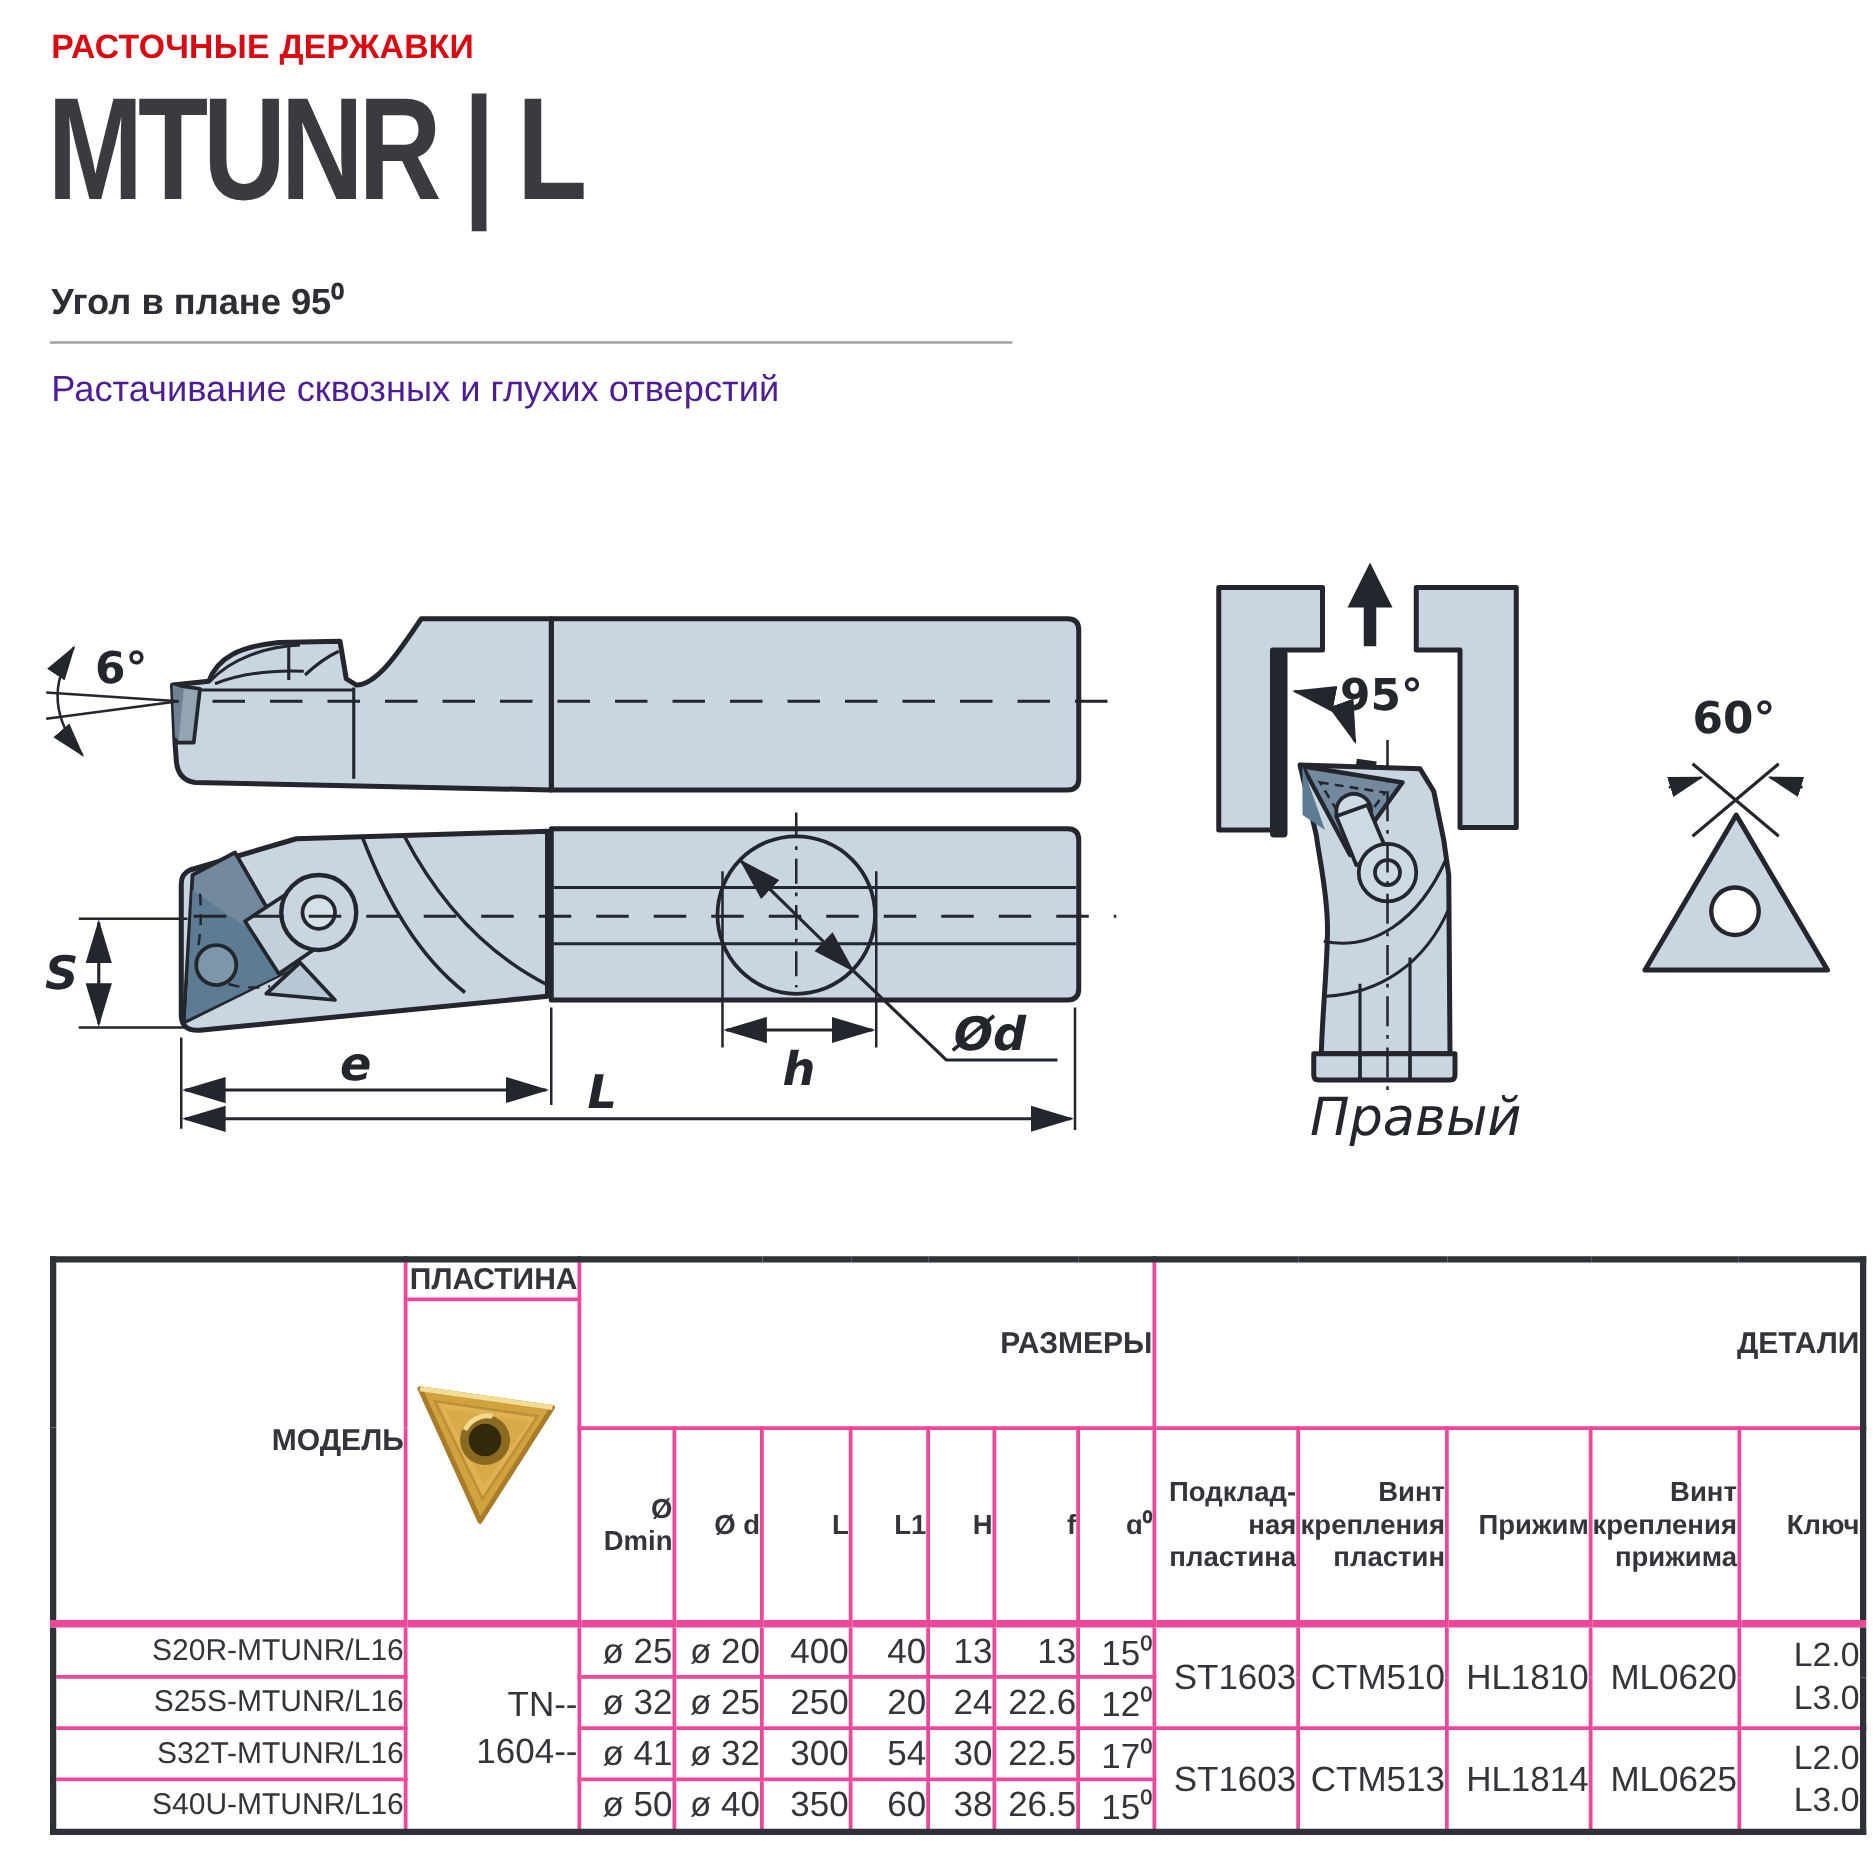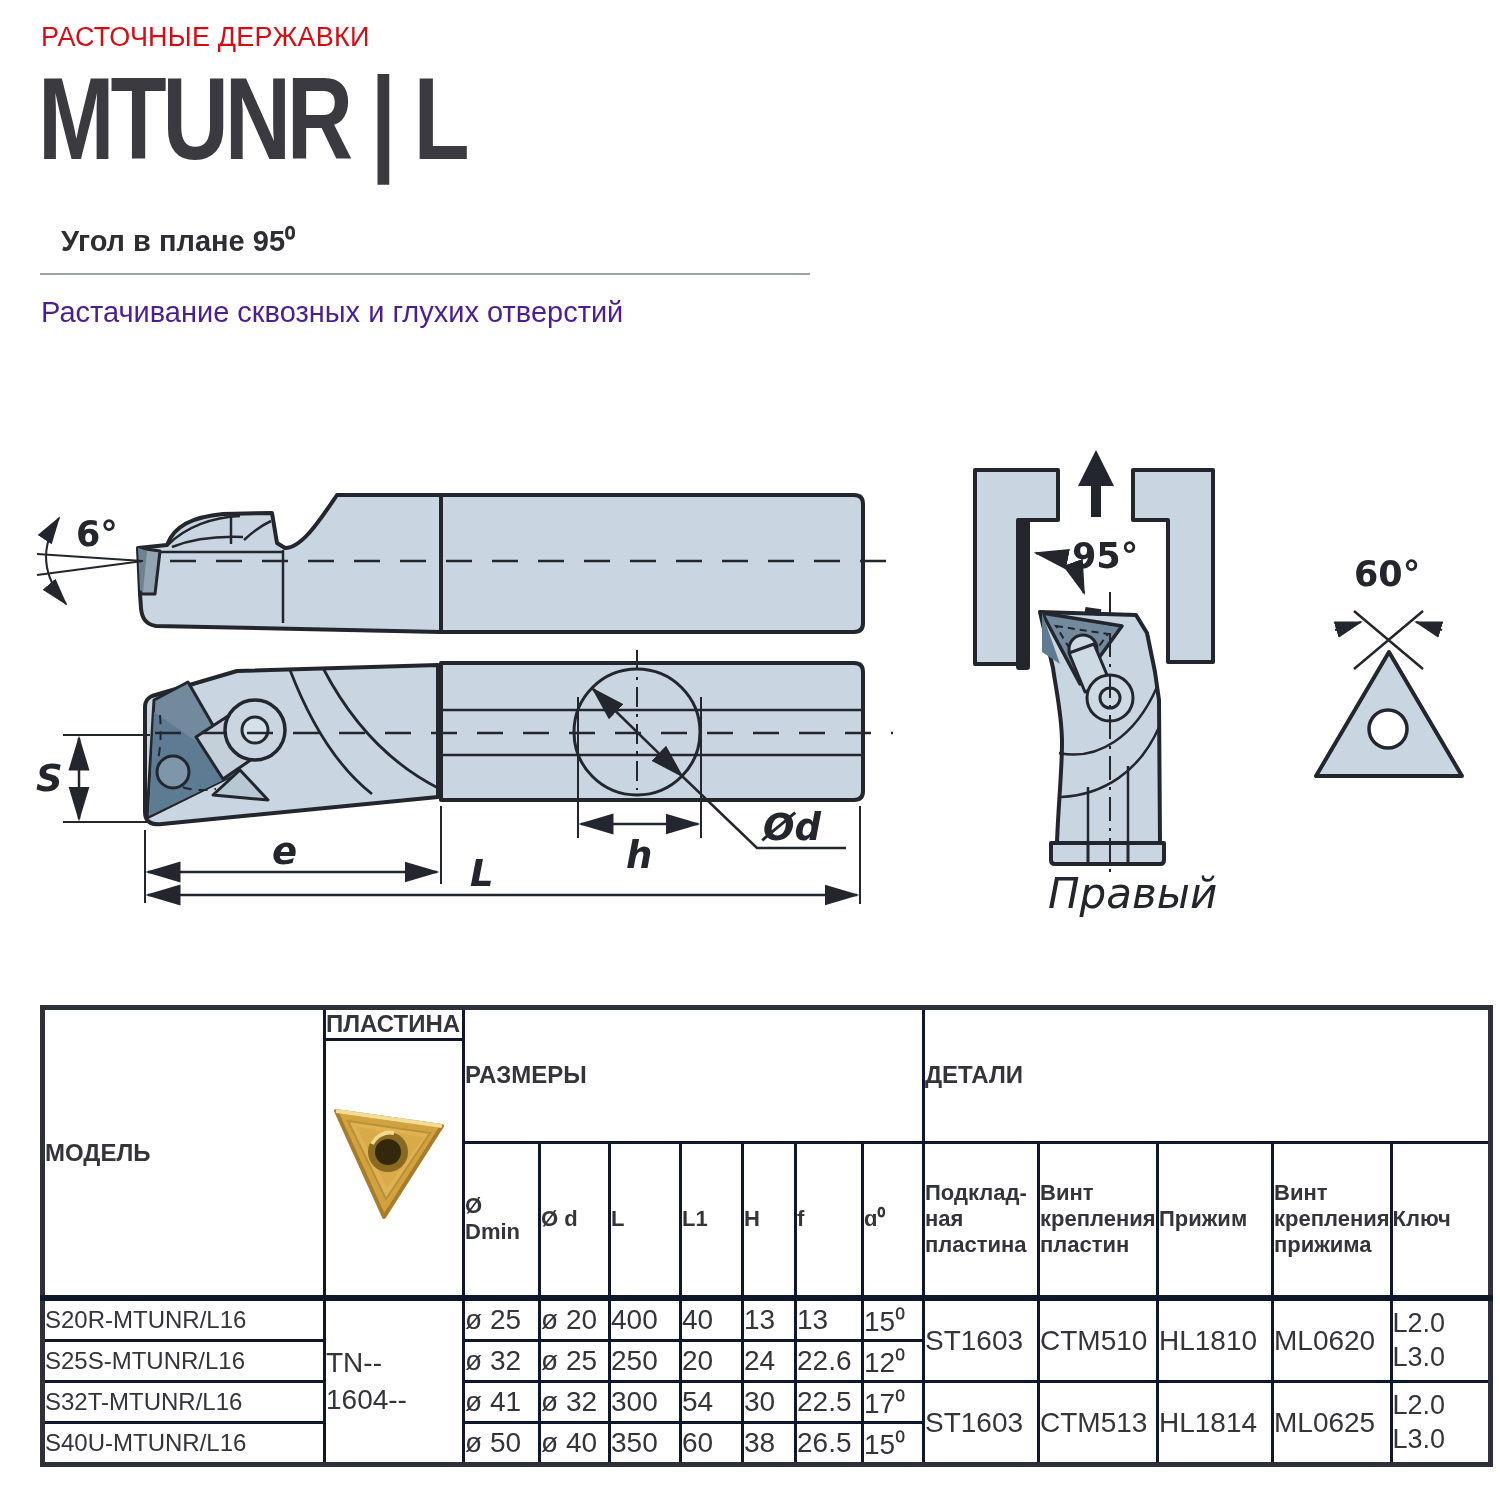--- a/index.html
+++ b/index.html
@@ -3,30 +3,30 @@
 <meta charset="utf-8">
 <style>
   html,body{margin:0;padding:0;}
   body{
     width:1500px;height:1500px;position:relative;background:#ffffff;
     font-family:"Liberation Sans",sans-serif;overflow:hidden;
     -webkit-font-smoothing:antialiased;
   }
   .category{
     position:absolute;left:41px;top:22px;
-    font-size:27px;font-weight:normal;color:#D90B12;letter-spacing:.2px;
+    font-size:27px;font-weight:bold;color:#D90B12;letter-spacing:.2px;
   }
   .title{
     position:absolute;left:38px;top:52px;margin:0;
     font-size:112px;font-weight:bold;color:#3A3A40;letter-spacing:-5px;
     transform:scale(.82,1.04);transform-origin:left top;white-space:nowrap;
   }
   .plan-angle{
     position:absolute;left:41px;top:220px;
-    font-size:29px;font-weight:bold;color:#2D2D33;margin-left:20px;
+    font-size:29px;font-weight:bold;color:#2D2D33;
   }
   .divider{
     position:absolute;left:40px;top:273px;width:770px;height:2px;background:#9FA3A8;
   }
   .descr{
     position:absolute;left:41px;top:296px;
     font-size:29px;font-weight:400;color:#4c1d95;
   }
   .drawing{position:absolute;left:0;top:430px;}
   .drawing .ln{stroke:#23262C;fill:none;}
@@ -35,21 +35,21 @@
   .drawing text{fill:#23262C;}
   .dim{font-family:"DejaVu Sans",sans-serif;font-style:italic;font-weight:bold;font-size:37px;}
   .ang{font-family:"DejaVu Sans",sans-serif;font-weight:bold;font-size:35px;}
   .hand{font-family:"DejaVu Sans",sans-serif;font-style:italic;font-size:42px;}
   table.spec{
     position:absolute;left:40px;top:1005px;
     border-collapse:collapse;table-layout:fixed;color:#34353B;
     border:5px solid #2E3138;
   }
   table.spec td{
-    border:3px solid #0f172a;text-align:left;vertical-align:middle;
+    border:3px solid #ec4899;text-align:right;vertical-align:middle;
     padding:0;overflow:hidden;
   }
   tr.h1{height:32px;} tr.h2{height:100px;} tr.h3{height:152px;}
   tr.dr{height:35px;}
   .gh{font-weight:bold;font-size:24px;}
   .sub{font-weight:bold;font-size:22px;line-height:1.18;white-space:pre-line;}
   .thick-b{border-bottom-width:6px !important;}
   .dcell{font-size:28px;}
   .mcell{font-size:24px;}
   .pre{white-space:pre-line;line-height:1.3;}

